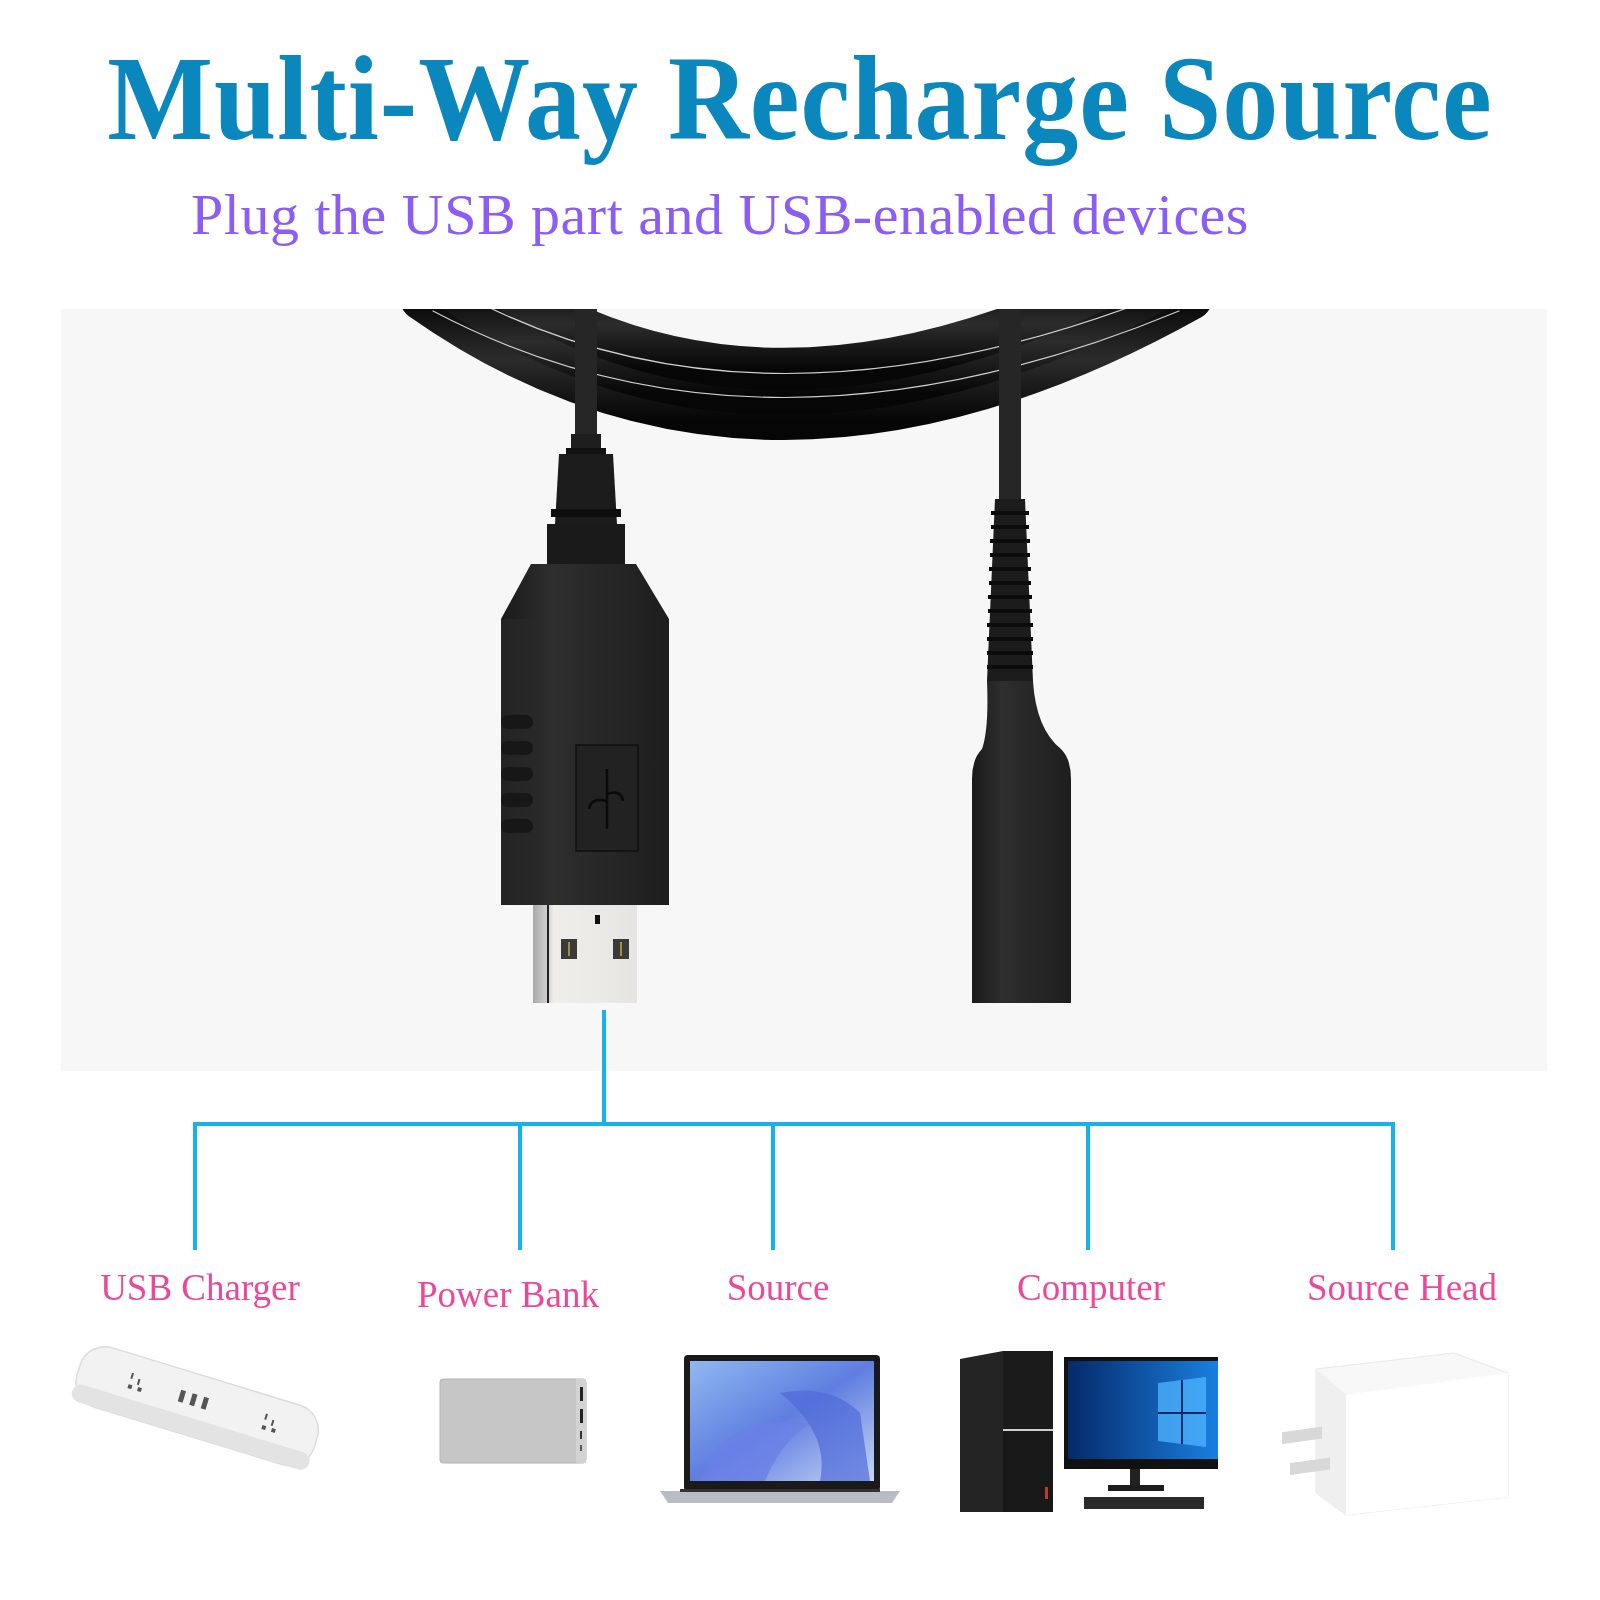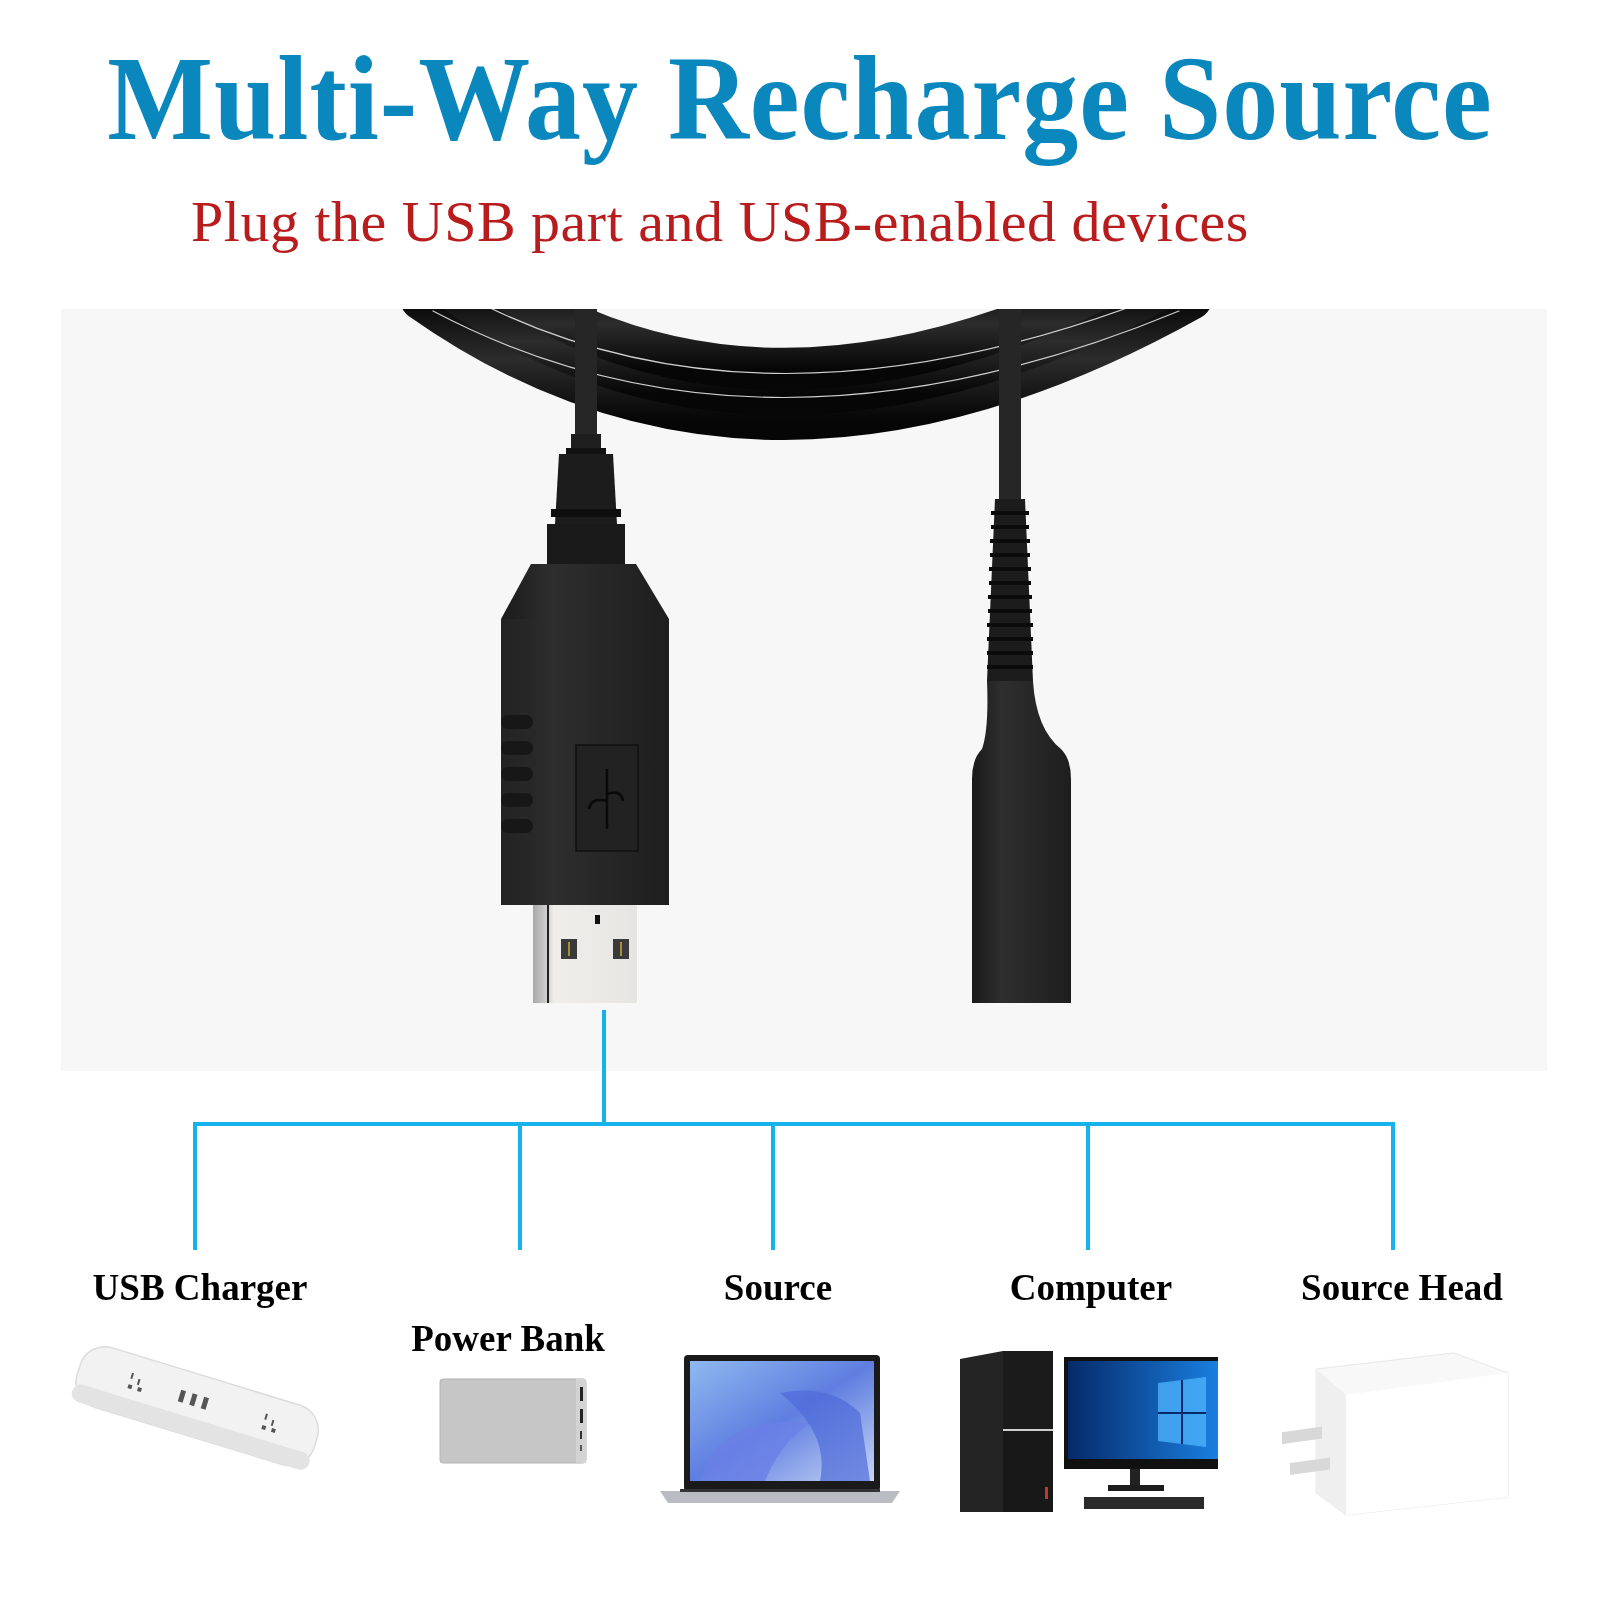--- a/index.html
+++ b/index.html
@@ -7,36 +7,36 @@
   body { position: relative; font-family: "DejaVu Serif", "Liberation Serif", serif; }
 
   .title {
     position: absolute; left: 0; top: 42px; width: 1600px; text-align: center;
     font-family: "Liberation Serif", serif; font-weight: bold;
     font-size: 112px; color: #0a87bd; letter-spacing: 1px; line-height: 1;
     transform: scaleY(1.08);
   }
   .subtitle {
     position: absolute; left: 0; top: 186px; width: 1440px; text-align: center;
-    font-family: "Liberation Serif", serif; font-size: 58px; color: #b91c1c;
-    line-height: 1; letter-spacing: 0.5px; margin-top: 7px;
+    font-family: "Liberation Serif", serif; font-size: 58px; color: #8b5cf6;
+    line-height: 1; letter-spacing: 0.5px;
   }
 
   .product-panel {
     position: absolute; left: 61px; top: 309px; width: 1486px; height: 762px;
     background: #f7f7f7; overflow: hidden;
   }
   .product-panel svg { position: absolute; left: 0; top: 0; }
 
   .tree { position: absolute; left: 0; top: 0; width: 1600px; height: 1600px; pointer-events: none; }
   .tree svg { position: absolute; left: 0; top: 0; }
 
   .label {
     position: absolute; top: 1266px; font-family: "Liberation Serif", serif;
-    font-weight: bold; font-size: 37px; color: #000000; white-space: nowrap;
+    font-weight: normal; font-size: 37px; color: #ec4899; white-space: nowrap;
     transform: translateX(-50%);
   }
 
   .device { position: absolute; }
 </style>
 </head>
 <body>
 
 <div class="title">Multi-Way Recharge Source</div>
 <div class="subtitle">Plug the USB part and USB-enabled devices</div>
@@ -132,21 +132,21 @@
       <line x1="195" y1="1122" x2="195" y2="1250"></line>
       <line x1="520" y1="1122" x2="520" y2="1250"></line>
       <line x1="773" y1="1122" x2="773" y2="1250"></line>
       <line x1="1088" y1="1122" x2="1088" y2="1250"></line>
       <line x1="1393" y1="1122" x2="1393" y2="1250"></line>
     </g>
   </svg>
 </div>
 
 <div class="label" style="left:200px;">USB Charger</div>
-<div class="label" style="left:508px; top:1317px;">Power Bank</div>
+<div class="label" style="left:508px; top:1273px;">Power Bank</div>
 <div class="label" style="left:778px;">Source</div>
 <div class="label" style="left:1091px;">Computer</div>
 <div class="label" style="left:1402px;">Source Head</div>
 
 <div class="device" style="left:66px; top:1345px;">
   <svg width="260" height="130" viewBox="0 0 260 130">
     <g transform="rotate(17 130 65)">
       <rect x="6" y="30" width="248" height="62" rx="26" fill="#f2f2f2" stroke="#dcdcdc" stroke-width="1.5"></rect>
       <rect x="6" y="74" width="248" height="18" rx="9" fill="#e3e3e3"></rect>
       <g fill="#555">

